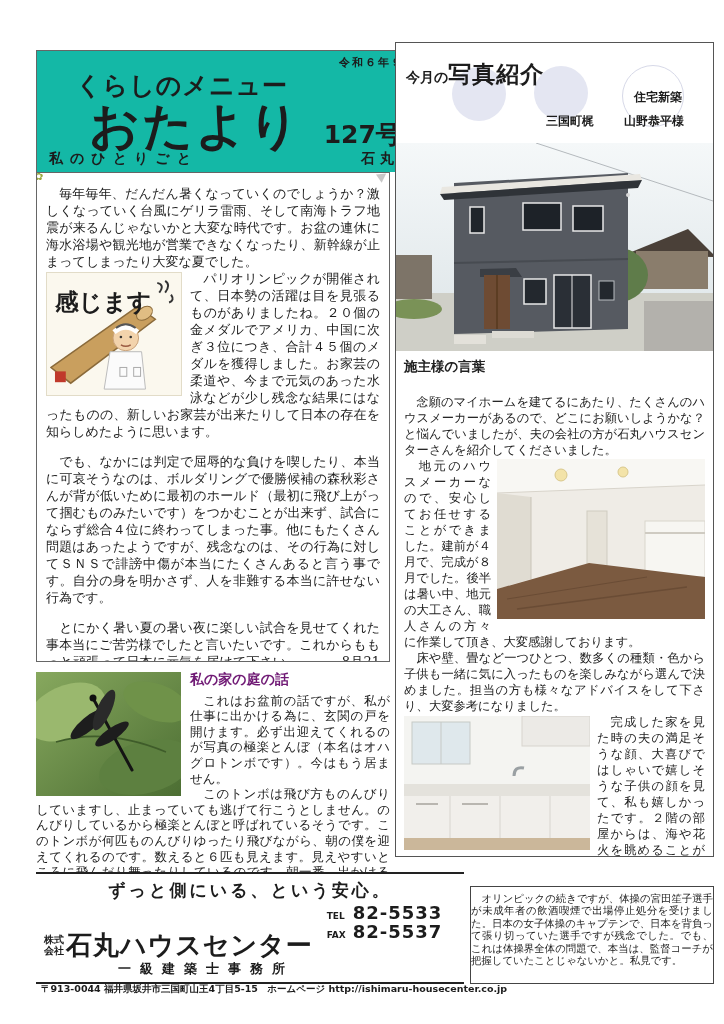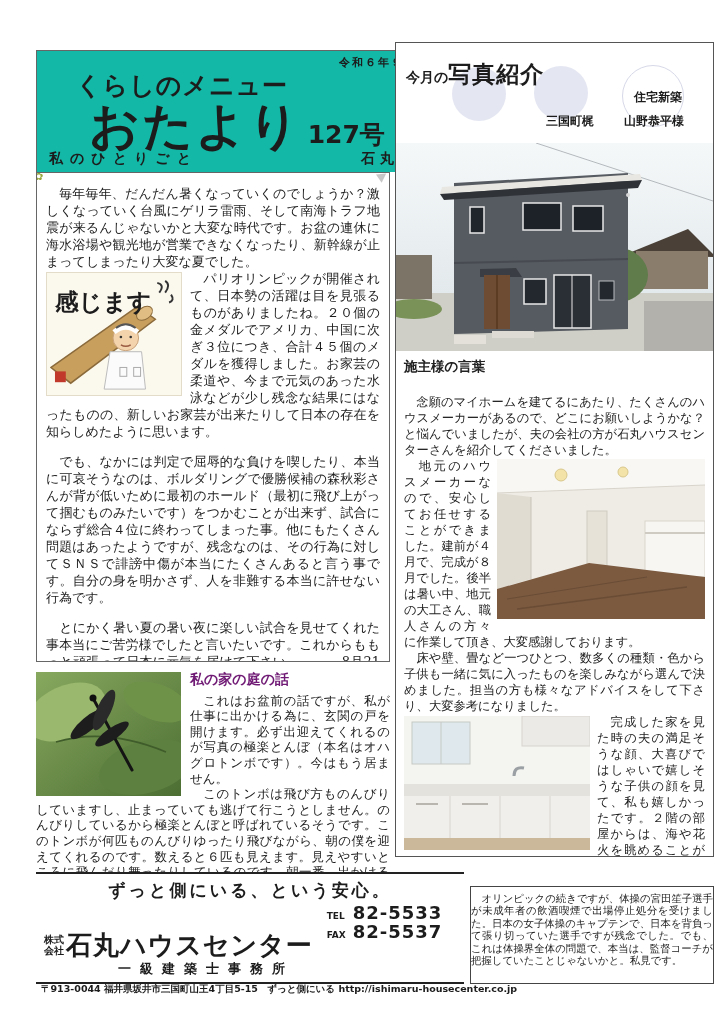--- a/index.html
+++ b/index.html
@@ -20,21 +20,21 @@
   #issue-date {
     position:absolute; top:4px; right:6px;
     font-size:11px; letter-spacing:2px; font-weight:bold;
   }
   #kicker {
     position:absolute; left:16px; top:18px;
     font-size:25px; font-weight:900; letter-spacing:1px;margin-left:23px;
   }
   #title-row { position:absolute; left:52px; top:42px; white-space:nowrap; }
   #title-main { font-size:50px; font-weight:900; letter-spacing:2px; }
-  #title-issue { font-size:25px; font-weight:900; margin-left:6px; }
+  #title-issue { font-size:25px; font-weight:900; margin-left:22px; }
   #column-row {
     position:absolute; left:0; right:0; bottom:4px; padding:0 12px;
     display:flex; justify-content:space-between; align-items:flex-end;
   }
   #column-title { font-size:14px; font-weight:bold; letter-spacing:7px; }
   #author-name  { font-size:14px; font-weight:bold; letter-spacing:5px; }
 
   
   #essay-box {
     position:absolute; left:36px; top:172px; width:354px; height:490px;
@@ -298,21 +298,21 @@
         </div>
         <div class="telfax-row">
           <span class="telfax-label gothic">FAX</span>
           <span class="telfax-number gothic">82-5537</span>
         </div>
       </div>
     </div>
     <div id="office-type" class="gothic">一級建築士事務所</div>
     <div id="address-line" class="gothic">
       <span>〒913-0044 福井県坂井市三国町山王4丁目5-15</span>
-      <span class="sep">ずっと側にいる</span>
+      <span class="sep">ホームページ</span>
       <span>http://ishimaru-housecenter.co.jp</span>
     </div>
   </div>
 
   <div id="footer-right" class="gothic">
     <span>　オリンピックの続きですが、体操の宮田笙子選手が未成年者の飲酒喫煙で出場停止処分を受けました。日本の女子体操のキャプテンで、日本を背負って張り切っていた選手ですが残念でした。でも、これは体操界全体の問題で、本当は、監督コーチが把握していたことじゃないかと。私見です。</span>
   </div>
 
 </div>
 

